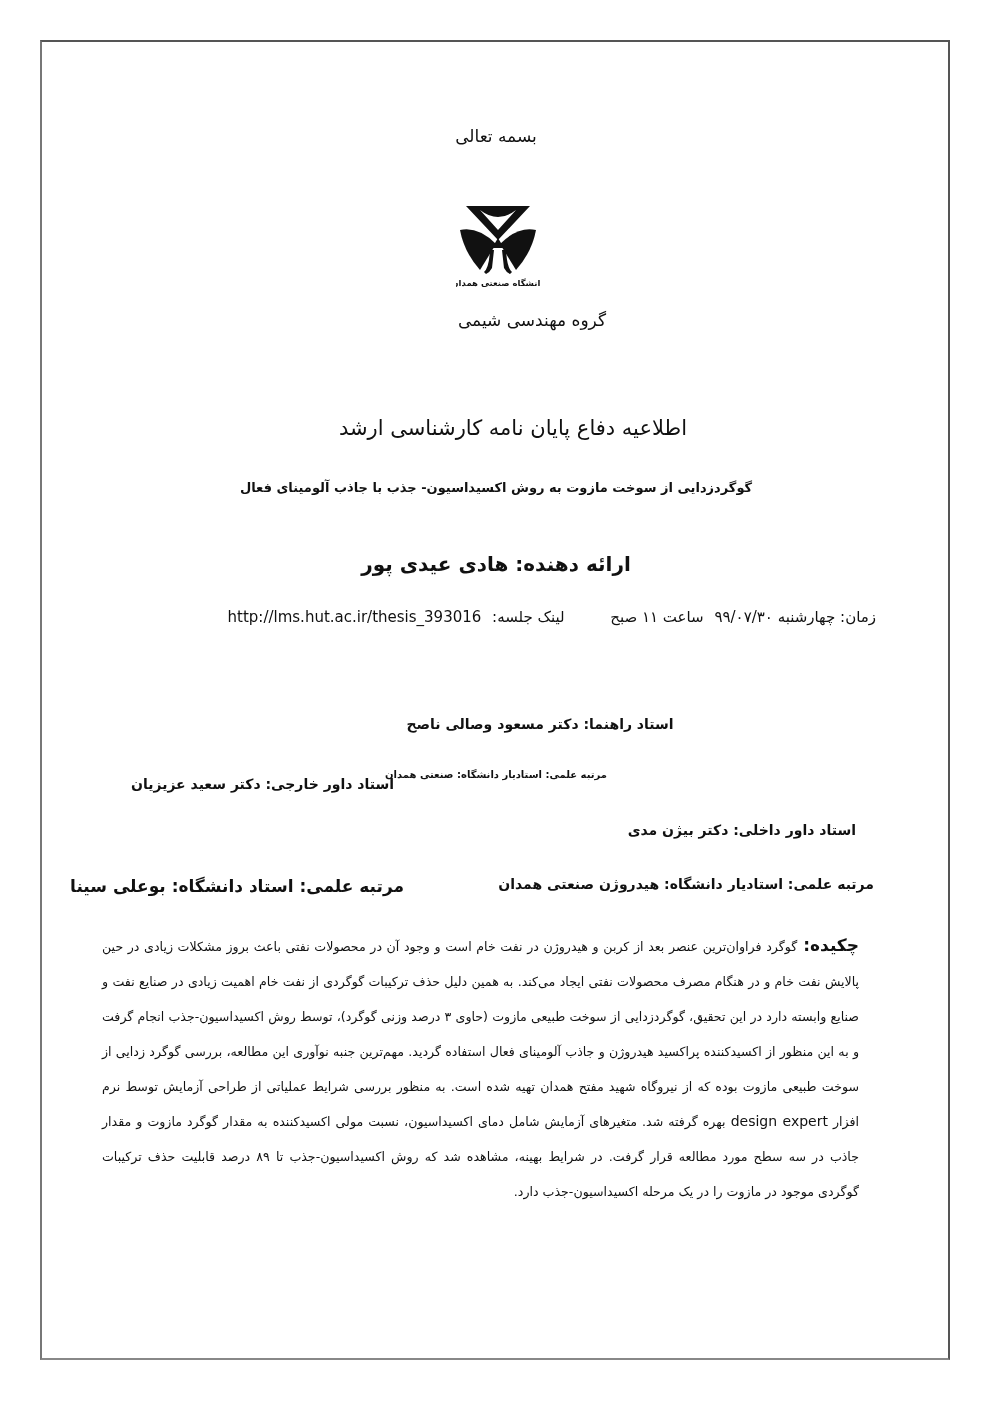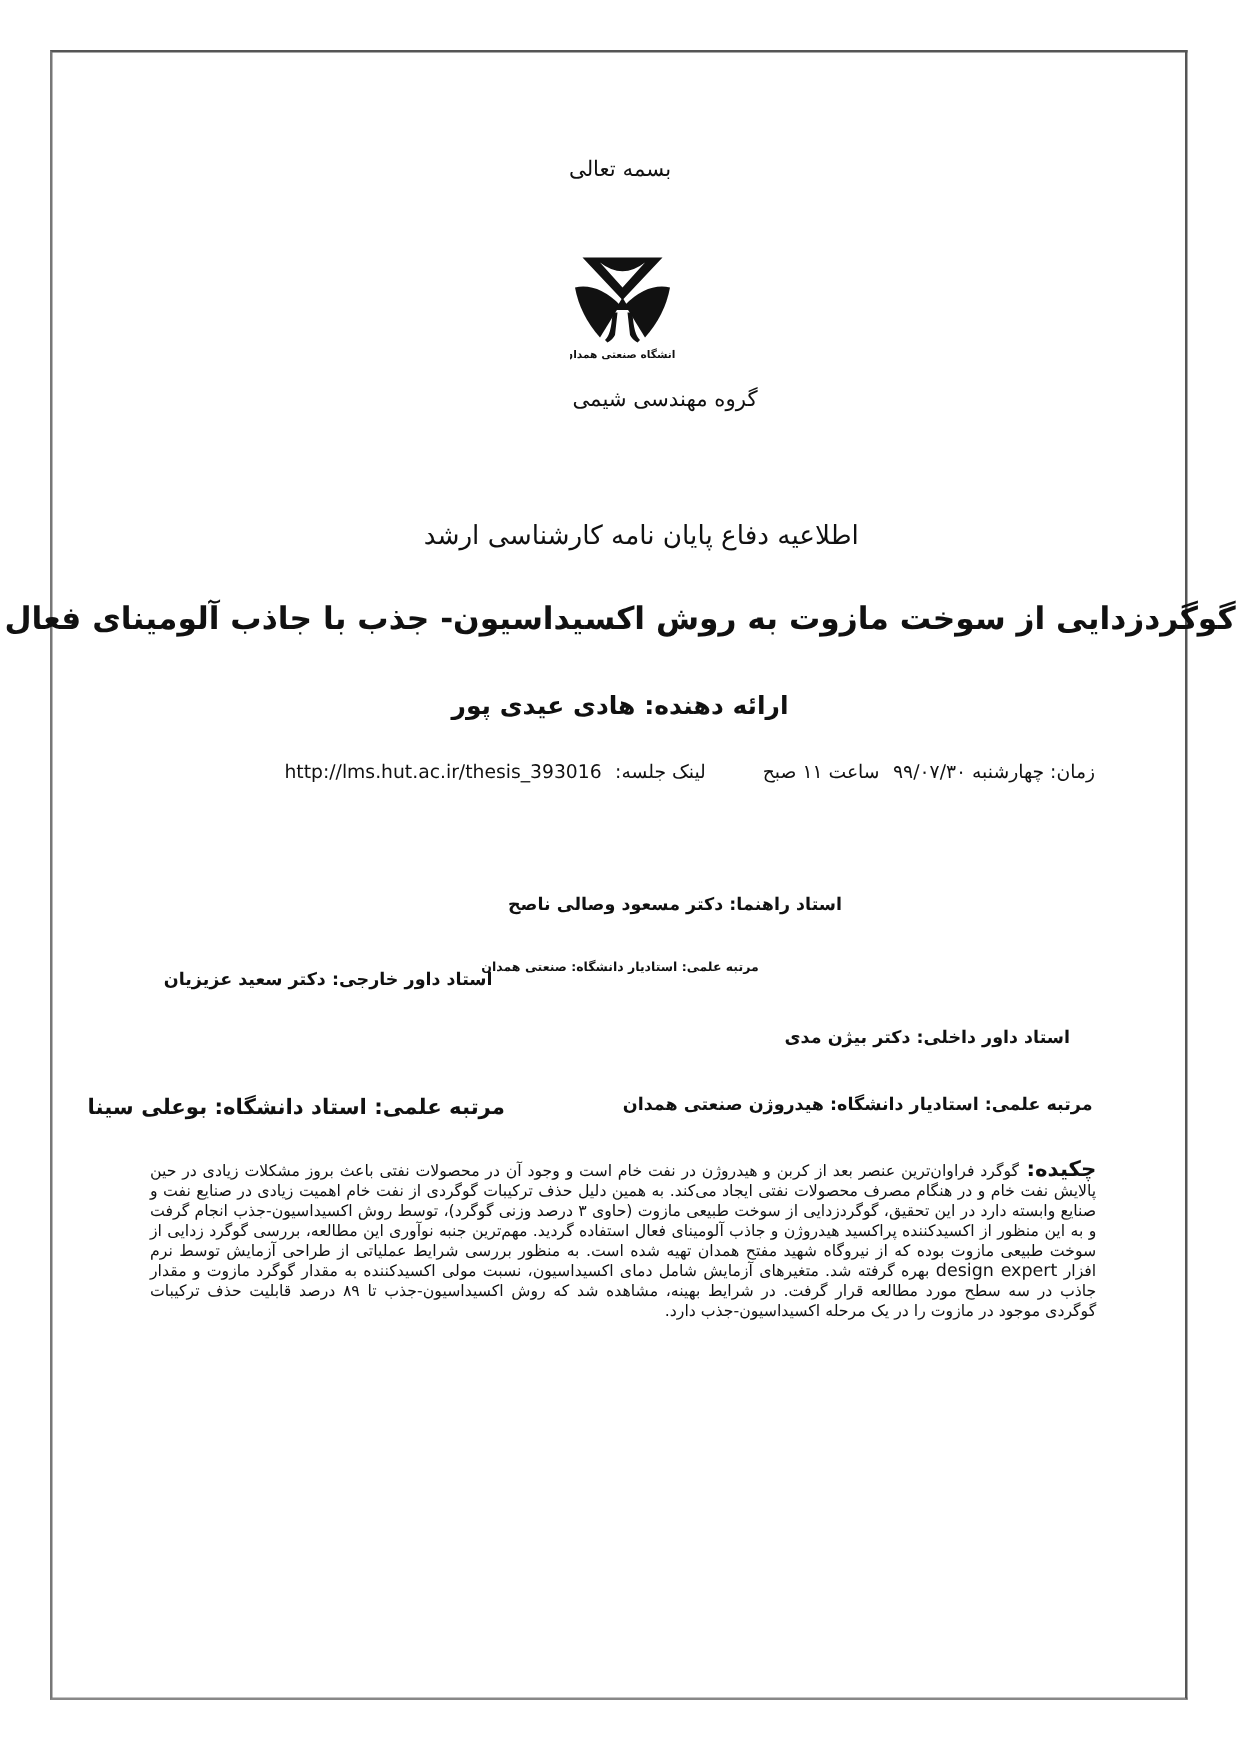--- a/index.html
+++ b/index.html
@@ -7,34 +7,34 @@
          font-family: "DejaVu Sans", sans-serif; color: #111; }
   .page-border { position: absolute; left: 40px; top: 40px; width: 910px; height: 1320px;
                  border: 2px solid #555; border-left-color: #777; border-bottom-color: #888;
                  box-sizing: border-box; }
   .abs { position: absolute; direction: rtl; white-space: nowrap; }
   .center { left: 0; width: 992px; text-align: center; }
   .basmala { top: 126px; font-size: 17px; }
   .logo { position: absolute; left: 456px; top: 200px; width: 84px; height: 90px; }
   .dept { top: 310px; font-size: 17px; padding-left: 36px; }
   .notice { top: 416px; font-size: 21px; padding-left: 17px; }
-  .title { top: 480px; font-size: 25px; font-weight: bold; }
+  .title { top: 480px; font-size: 13px; font-weight: bold; }
   .presenter { top: 552px; font-size: 20px; font-weight: bold; }
   .when { right: 116px; top: 608px; font-size: 15px; font-weight: normal; }
   .when span { margin-left: 6px; }
   .when .gap { display: inline-block; width: 24px; }
   .link { direction: ltr; unicode-bidi: embed; font-family: "DejaVu Sans", sans-serif; }
   .advisor { top: 716px; font-size: 14px; font-weight: bold; margin-left: 44px; }
   .advisor-rank { top: 769px; font-size: 10px; font-weight: bold; }
   .int-ref { right: 136px; top: 822px; font-size: 14px; font-weight: bold; }
   .ext-ref { right: 598px; top: 776px; font-size: 14px; font-weight: bold; }
   .int-rank { right: 118px; top: 876px; font-size: 14px; font-weight: bold; }
   .ext-rank { right: 588px; top: 876px; font-size: 17px; font-weight: bold; }
-  .abstract { position: absolute; left: 120px; top: 928px; width: 757px; direction: rtl;
-              text-align: justify; text-align-last: right; font-size: 12.6px; line-height: 16px;
+  .abstract { position: absolute; left: 102px; top: 928px; width: 757px; direction: rtl;
+              text-align: justify; text-align-last: right; font-size: 12.6px; line-height: 35px;
               font-family: "DejaVu Sans", sans-serif; }
   .abstract .label { font-weight: bold; font-size: 17px; margin-left: 6px; }
   .abstract .latin { direction: ltr; unicode-bidi: embed; font-size: 14px; }
 </style>
 </head>
 <body>
 
 <div class="page-border"></div>
 
 <div class="abs center basmala">بسمه تعالی</div>

